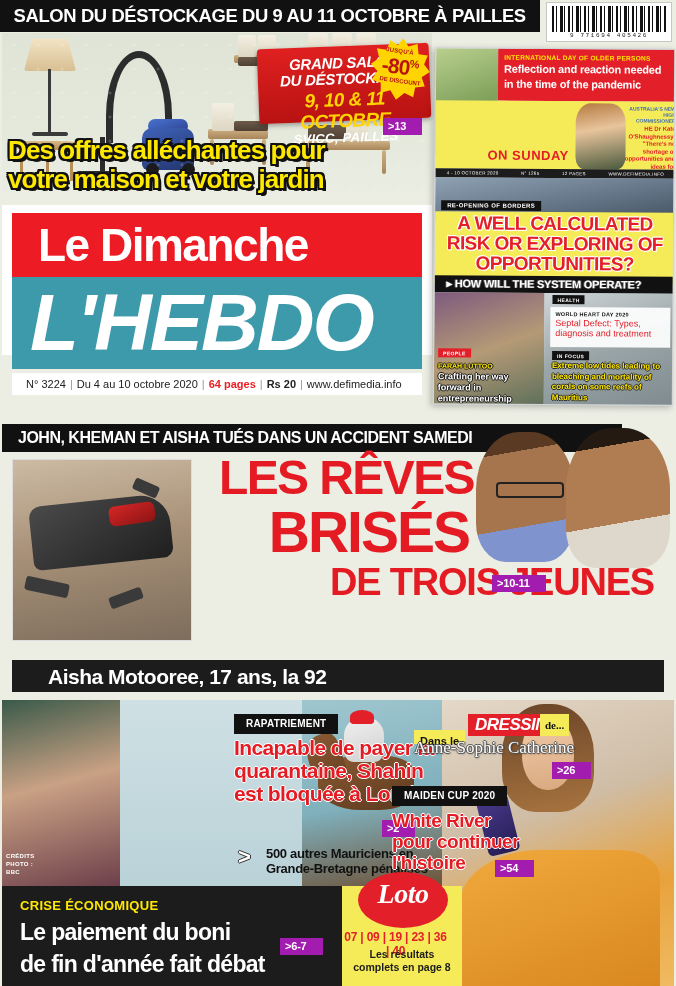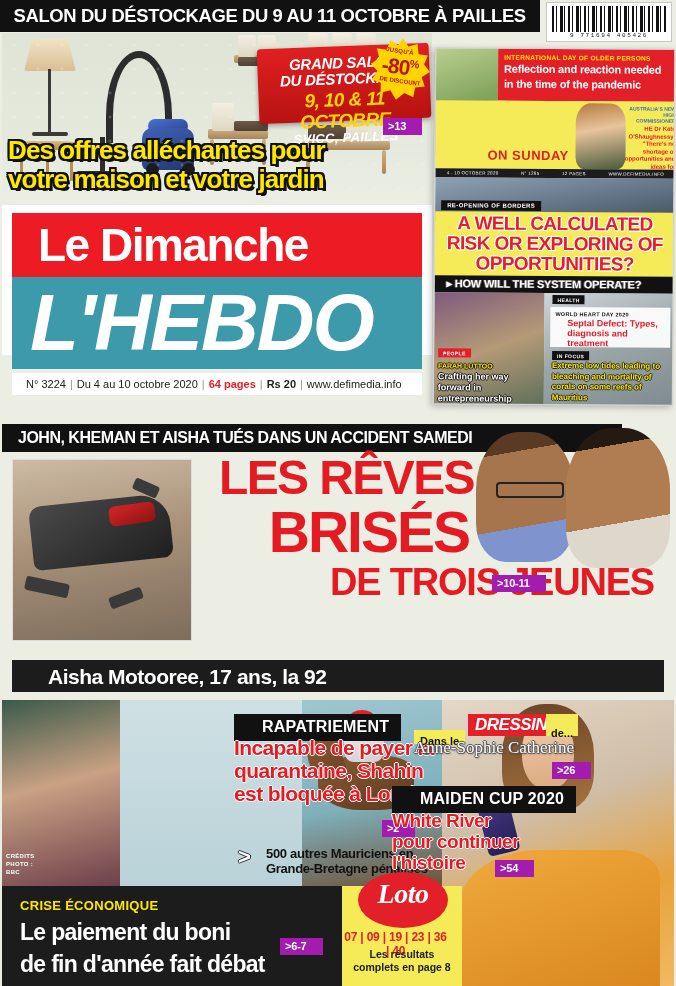--- a/index.html
+++ b/index.html
@@ -146,21 +146,21 @@
   .ins-b-left { position: absolute; left: 0; top: 244px; width: 110px; height: 113px;
     background: linear-gradient(160deg,#7e5a7e,#b59a76 50%,#5d6f5a); }
   .ins-b-right { position: absolute; left: 110px; top: 244px; width: 130px; height: 113px;
     background: linear-gradient(160deg,#cfd5d8,#9aa5a8 50%,#7e8a8d); }
   .ins-tag { position: absolute; background: #111; color: #fff; font-size: 5px;
     font-weight: bold; padding: 1.5px 5px; letter-spacing: .4px; }
   .ins-tag-pink { background: #e3202a; }
   .ins-white-box { position: absolute; left: 116px; top: 258px; width: 120px; height: 40px;
     background: rgba(255,255,255,.92); }
   .ins-wb-k { font-size: 5.5px; font-weight: bold; color: #111; padding: 4px 0 0 5px; letter-spacing: .3px; }
-  .ins-wb-t { font-size: 9px; font-weight: bold; color: #e3202a; line-height: 10px; padding: 1px 4px 0 5px; margin-left: 12px; }
+  .ins-wb-t { font-size: 9px; font-weight: normal; color: #e3202a; line-height: 10px; padding: 1px 4px 0 5px; }
   .ins-corals { position: absolute; left: 116px; top: 312px; width: 122px;
     font-size: 8px; font-weight: bold; color: #ffe800; line-height: 10.5px; padding-left: 2px;
     text-shadow: -1px 0 #222,1px 0 #222,0 -1px #222,0 1px #222; }
   .ins-farah { position: absolute; left: 4px; top: 312px; width: 104px;
     font-size: 9px; font-weight: bold; color: #fff; line-height: 11px;
     text-shadow: -1px 0 #111,1px 0 #111,0 -1px #111,0 1px #111; }
   .ins-farah-name { font-size: 7px; color: #ffe800; display: block; }
 
   
   .kicker-bar { position: absolute; left: 2px; top: 424px; width: 620px; height: 28px; background: #111; }
@@ -218,42 +218,42 @@
   .model-hair { position: absolute; left: 60px; top: 4px; width: 92px; height: 108px;
     background: linear-gradient(170deg,#6a4428,#a8743f); border-radius: 46% 46% 36% 36%; }
   .model-face { position: absolute; left: 80px; top: 18px; width: 52px; height: 72px;
     background: linear-gradient(170deg,#f0cbaa,#d9a97f); border-radius: 44% 44% 48% 48%; }
   .model-phone { position: absolute; left: 40px; top: 96px; width: 32px; height: 58px;
     background: linear-gradient(160deg,#4a3a8c,#241c52); border-radius: 5px; transform: rotate(-14deg); }
   .model-dress { position: absolute; left: 18px; top: 150px; width: 200px; height: 136px;
     background: linear-gradient(160deg,#f0a93c,#d98820); border-radius: 40% 20% 0 0; }
 
   .tag-black { display: inline-block; background: #111; color: #fff;
-    font-size: 16px; font-weight: bold; padding: 4px 12px 5px 28px; letter-spacing: .2px; }
+    font-size: 10px; font-weight: bold; padding: 4px 12px 5px 12px; letter-spacing: .2px; }
   .rapat-tag { position: absolute; left: 232px; top: 14px; }
   .rapat-head { position: absolute; left: 232px; top: 36px; width: 218px;
     font-size: 21px; font-weight: bold; color: #e51b23; line-height: 23px; letter-spacing: -0.6px;
     text-shadow: -1px 0 #fff,1px 0 #fff,0 -1px #fff,0 1px #fff; }
   .pageref-2 { position: absolute; left: 380px; top: 120px; }
   .rapat-sub { position: absolute; left: 264px; top: 146px; width: 190px;
     font-size: 13px; font-weight: bold; color: #111; line-height: 15px; letter-spacing: -0.3px; }
   .arrow-w { position: absolute; left: 236px; top: 146px; font-size: 22px;
     font-weight: bold; color: #fff; line-height: 22px;
     text-shadow: -1px 0 #333,1px 0 #333,0 -1px #333,0 1px #333; }
   .credit { position: absolute; left: 4px; top: 152px; font-size: 6px; color: #fff;
     font-weight: bold; line-height: 8px; letter-spacing: .3px; }
 
   .dressing-row { position: absolute; left: 412px; top: 14px; width: 180px; height: 22px; }
   .dr-yellow { position: absolute; left: 0; top: 16px; height: 14px; background: #f5ea57;
     padding: 0 6px; font-size: 11px; font-weight: bold; color: #111; line-height: 22px; }
   .dr-red { position: absolute; left: 54px; top: 0; height: 22px; background: #e3202a;
     padding: 0 7px; font-size: 17px; font-weight: bold; font-style: italic; color: #fff;
     line-height: 22px; letter-spacing: -0.5px; }
-  .dr-yellow2 { position: absolute; left: 132px; top: 0; height: 22px; background: #f5ea57;
-    padding: 8px 5px; font-size: 11px; font-weight: bold; color: #111; line-height: 22px; }
+  .dr-yellow2 { position: absolute; left: 126px; top: 0; height: 22px; background: #f5ea57;
+    padding: 0 5px; font-size: 11px; font-weight: bold; color: #111; line-height: 22px; font-family: Liberation Serif, serif; }
   .dressing-name { position: absolute; left: 412px; top: 38px; width: 190px;
     font-family: "Liberation Serif", serif; font-size: 17px; color: #fff; line-height: 20px;
     text-shadow: -1px 0 #555,1px 0 #555,0 -1px #555,0 1px #555, 1px 1px 2px rgba(0,0,0,.6); }
   .pageref-26 { position: absolute; left: 550px; top: 62px; }
   .maiden-tag { position: absolute; left: 390px; top: 86px; }
   .maiden-head { position: absolute; left: 390px; top: 110px; width: 170px;
     font-size: 19px; font-weight: bold; color: #e51b23; line-height: 21px; letter-spacing: -0.5px;
     text-shadow: -1px 0 #fff,1px 0 #fff,0 -1px #fff,0 1px #fff; }
   .pageref-54 { position: absolute; left: 493px; top: 160px; }
 

